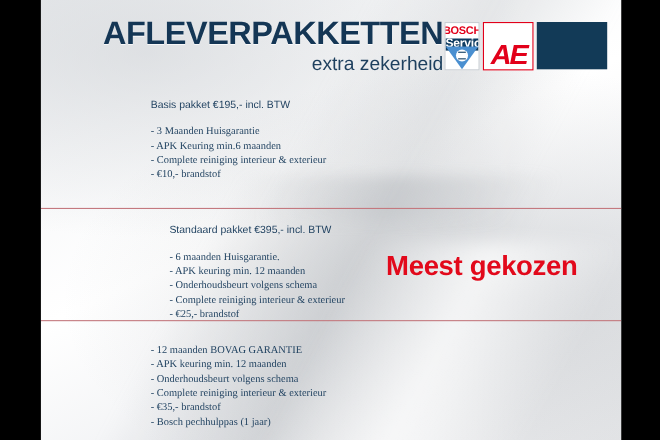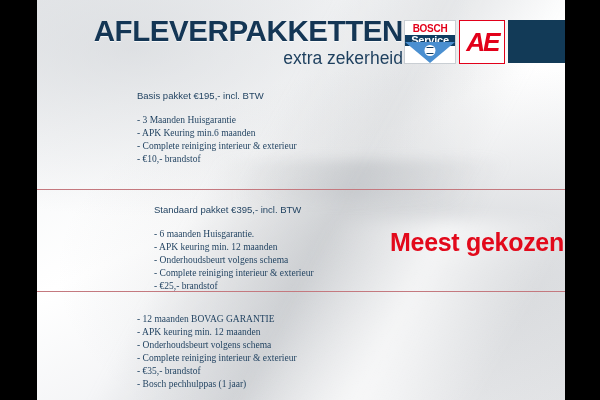--- a/index.html
+++ b/index.html
@@ -67,21 +67,21 @@
     line-height:1.05;
     white-space:nowrap;
   }
 
   #logos{
     position:absolute; left:367px; top:20px;
     display:flex; align-items:flex-start; gap:3px;
   }
   
   .logo-bosch{
-    width:52px; height:44px;
+    width:32px; height:44px;
     background:#ffffff;
     border:1px solid #c9ced3;
     position:relative; overflow:hidden;
     display:flex; flex-direction:column; align-items:center;
   }
   .logo-bosch .bosch-word{
     margin-top:3px;
     font-size:10px; font-weight:bold; letter-spacing:-0.3px;
     color:#e2001a; line-height:1;
   }
@@ -108,21 +108,21 @@
     content:""; display:block;
     width:7px; height:5px;
     border-top:1.5px solid #0f3d62;
     border-bottom:1.5px solid #0f3d62;
   }
   
   .logo-ae{
     width:46px; height:44px;
     background:#ffffff;
     border:1.5px solid #e2001a;
-    display:flex; align-items:center; justify-content:center;
+    display:flex; align-items:flex-end; justify-content:center;
   }
   .logo-ae .ae-word{
     font-size:25px; font-weight:bold;
     font-style:italic;
     letter-spacing:-2px;
     color:#e2001a;
     line-height:1;
     transform:scaleX(1.05);
   }
   
@@ -160,21 +160,20 @@
   }
 
   #badge-most-chosen{
     position:absolute;
     left:314px; top:228px;
     font-size:25px;
     font-weight:bold;
     color:#e2091b;
     letter-spacing:-0.3px;
     white-space:nowrap;
-    margin-left:39px;
   }
 
   
   .bar{ position:absolute; top:0; height:400px; background:#000; }
   #bar-left{ left:0; width:37px; }
   #bar-right{ left:565px; width:35px; }
 </style>
 </head>
 <body>
 

